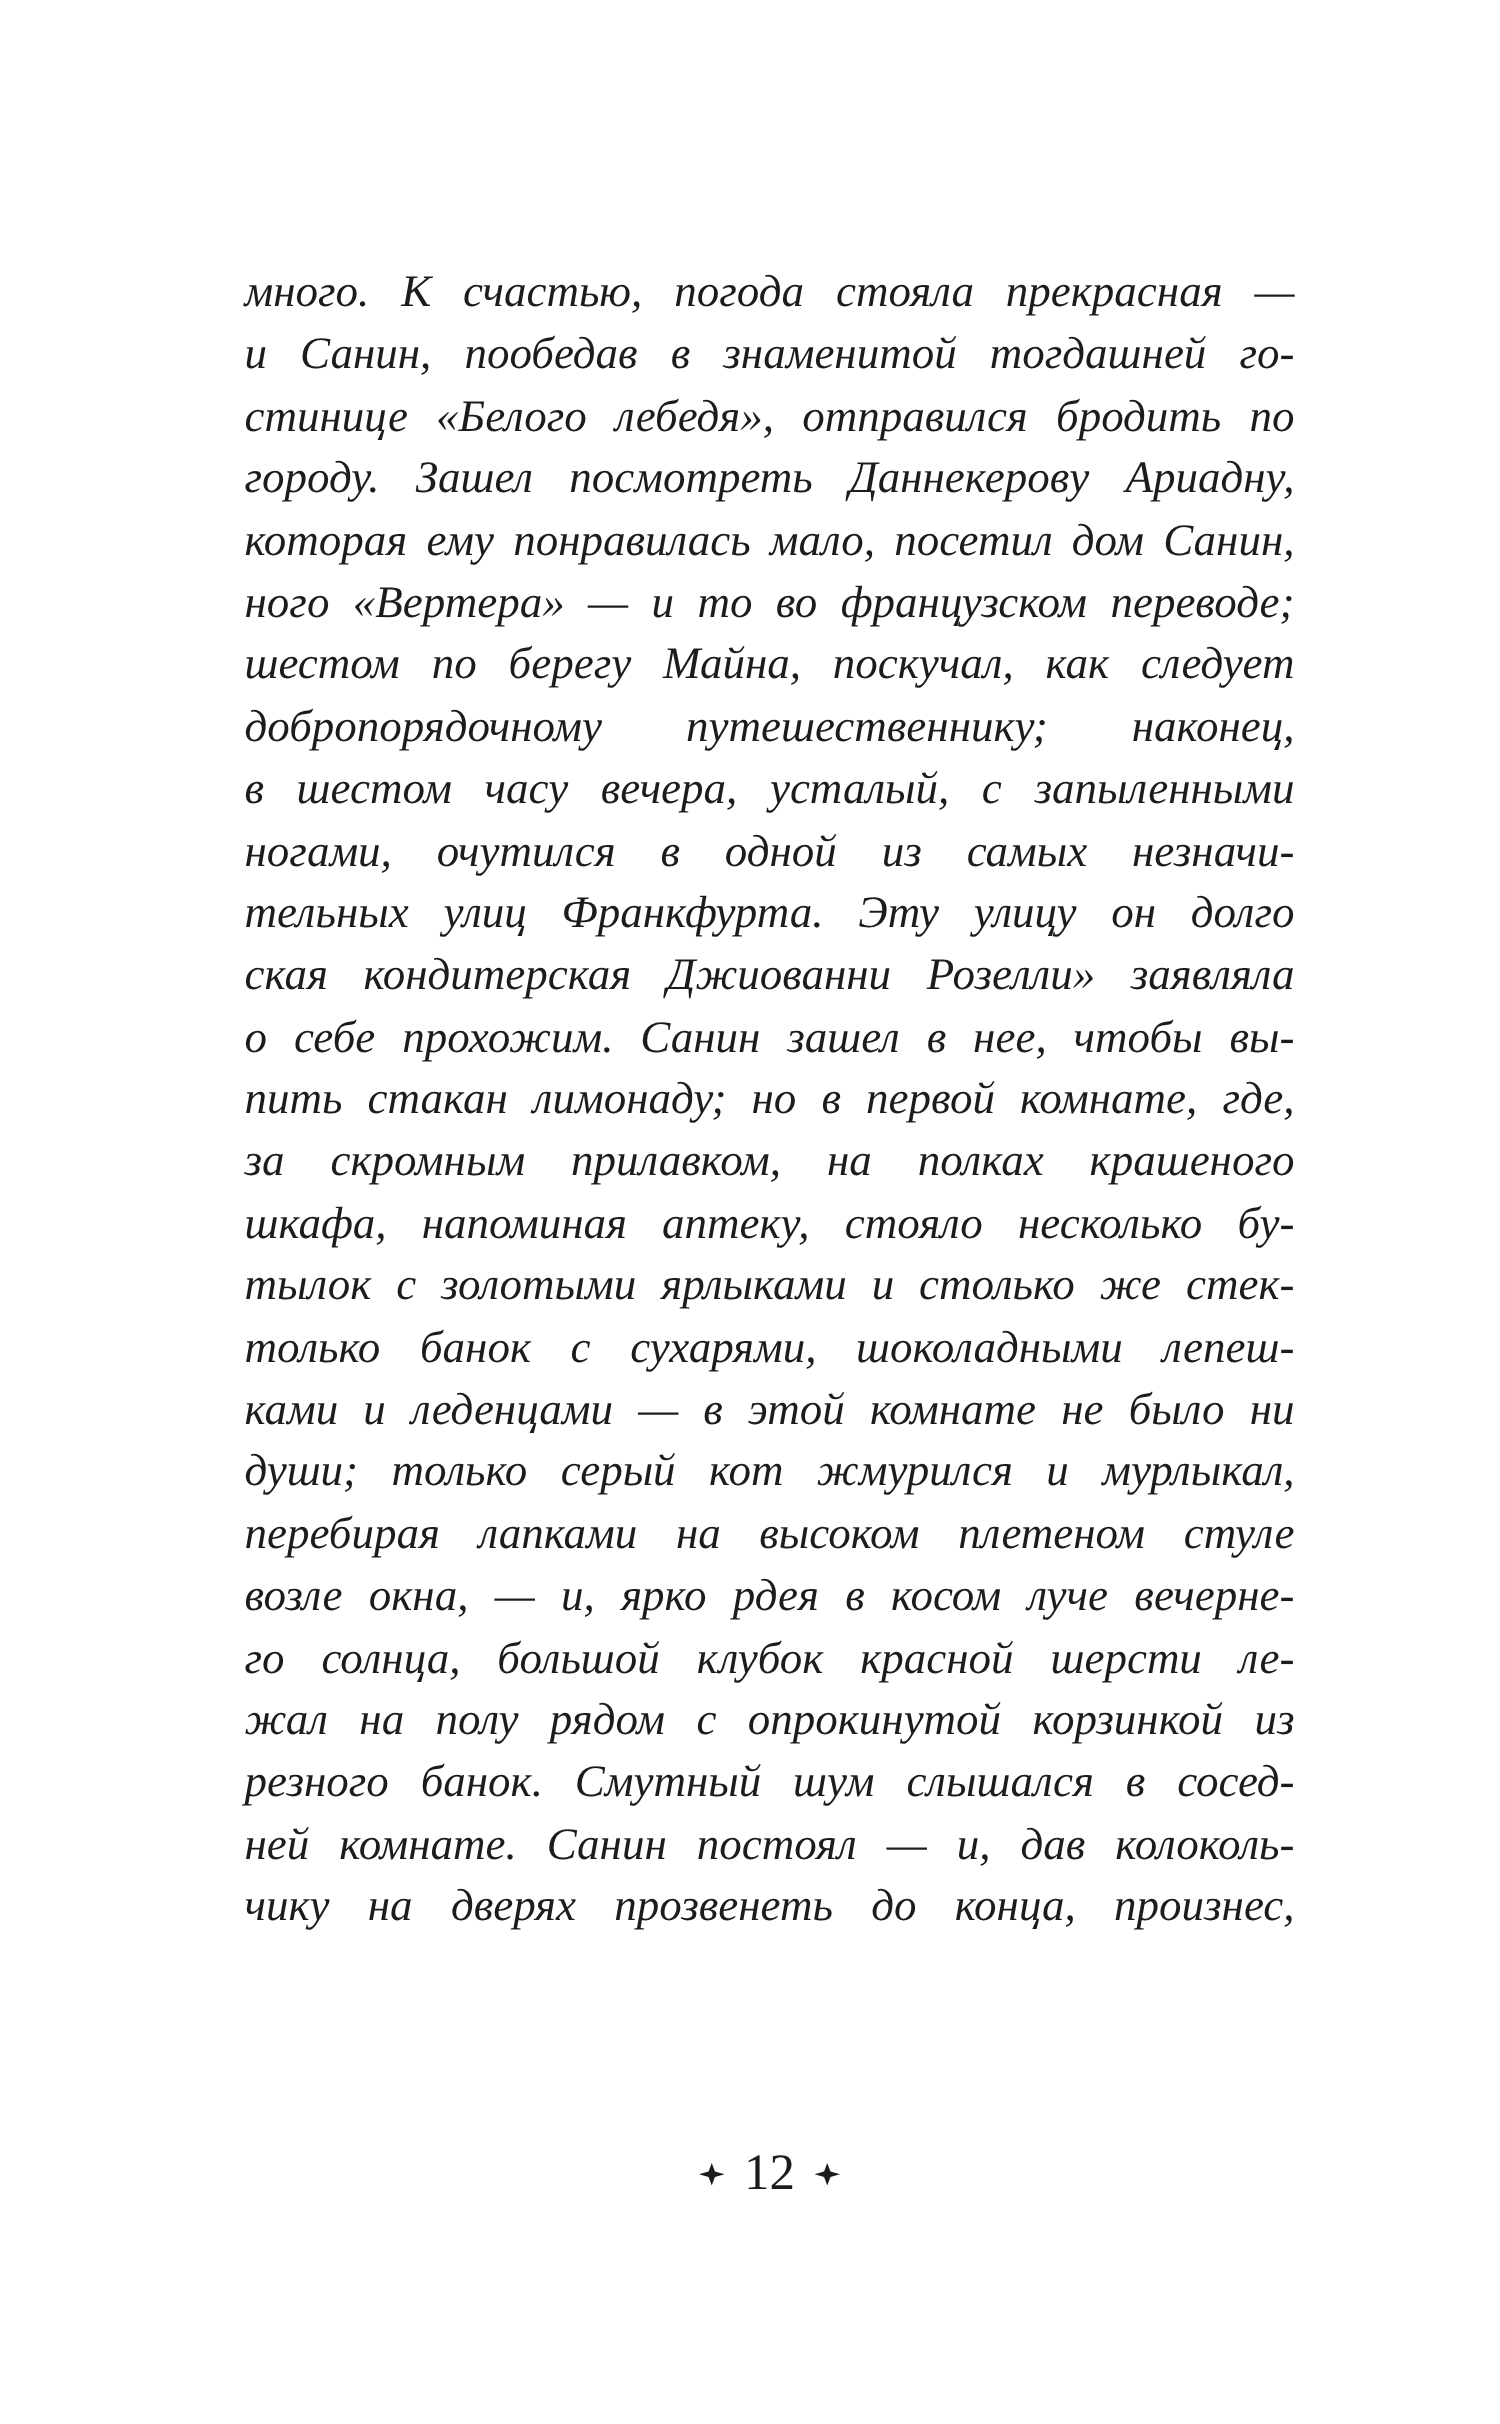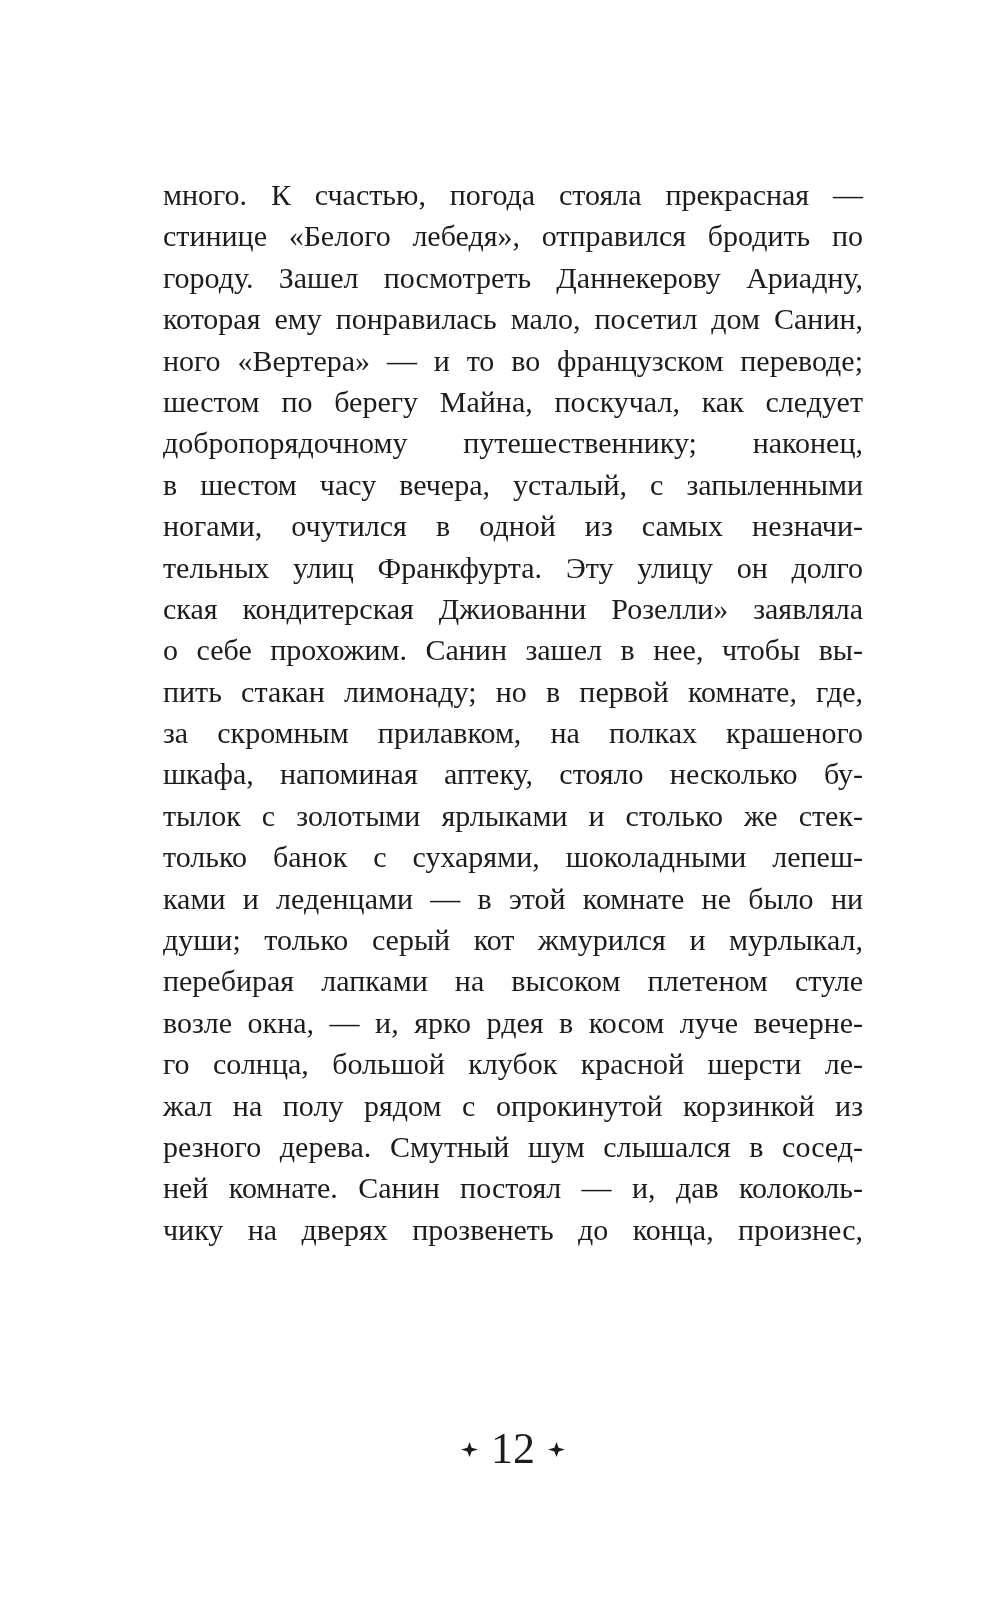--- a/index.html
+++ b/index.html
@@ -17,40 +17,41 @@
   }
   .textblock {
     position: absolute;
     left: 163px;
     top: 174px;
     width: 700px;
     font-size: 30px;
     line-height: 41.4px;
     color: #1c1c1c;
     text-align: justify;
+    font-style: italic;
   }
   .textblock .line {
     display: block;
     text-align: justify;
     text-align-last: justify;
     height: 41.4px;
   }
   .footer {
     position: absolute;
     left: 163px;
     top: 1428px;
     width: 700px;
     height: 42px;
     display: flex;
     align-items: center;
     justify-content: center;
     color: #1c1c1c;
   }
   .page-number {
-    font-size: 44px;
+    font-size: 34px;
     line-height: 42px;
     color: #1c1c1c;
     margin: 0 13px;
   }
   .orn {
     display: inline-block;
     width: 17px;
     height: 15px;
   }
   .orn svg {
@@ -62,20 +63,21 @@
     fill: #1c1c1c;
   }
 </style>
 </head>
 <body>
 
 <div class="page">
 
   <div class="textblock">
       <div class="line">много. К счастью, погода стояла прекрасная —</div>
+      <div class="line">и Санин, пообедав в знаменитой тогдашней го-</div>
       <div class="line">стинице «Белого лебедя», отправился бродить по</div>
       <div class="line">городу. Зашел посмотреть Даннекерову Ариадну,</div>
       <div class="line">которая ему понравилась мало, посетил дом Санин,</div>
       <div class="line">ного «Вертера» — и то во французском переводе;</div>
       <div class="line">шестом по берегу Майна, поскучал, как следует</div>
       <div class="line">добропорядочному путешественнику; наконец,</div>
       <div class="line">в шестом часу вечера, усталый, с запыленными</div>
       <div class="line">ногами, очутился в одной из самых незначи-</div>
       <div class="line">тельных улиц Франкфурта. Эту улицу он долго</div>
       <div class="line">ская кондитерская Джиованни Розелли» заявляла</div>
@@ -84,21 +86,21 @@
       <div class="line">за скромным прилавком, на полках крашеного</div>
       <div class="line">шкафа, напоминая аптеку, стояло несколько бу-</div>
       <div class="line">тылок с золотыми ярлыками и столько же стек-</div>
       <div class="line">только банок с сухарями, шоколадными лепеш-</div>
       <div class="line">ками и леденцами — в этой комнате не было ни</div>
       <div class="line">души; только серый кот жмурился и мурлыкал,</div>
       <div class="line">перебирая лапками на высоком плетеном стуле</div>
       <div class="line">возле окна, — и, ярко рдея в косом луче вечерне-</div>
       <div class="line">го солнца, большой клубок красной шерсти ле-</div>
       <div class="line">жал на полу рядом с опрокинутой корзинкой из</div>
-      <div class="line">резного дерева. Смутный шум слышался в сосед-</div>
+      <div class="line">резного банок. Смутный шум слышался в сосед-</div>
       <div class="line">ней комнате. Санин постоял — и, дав колоколь-</div>
       <div class="line">чику на дверях прозвенеть до конца, произнес,</div>
     </div>
 
   <div class="footer">
     <span class="orn">
       <svg viewBox="0 0 24 24" preserveAspectRatio="none" aria-hidden="true">
         <polygon points="12,0 15,9 24,12 15,15 12,24 9,15 0,12 9,9"></polygon>
       </svg>
     </span>

